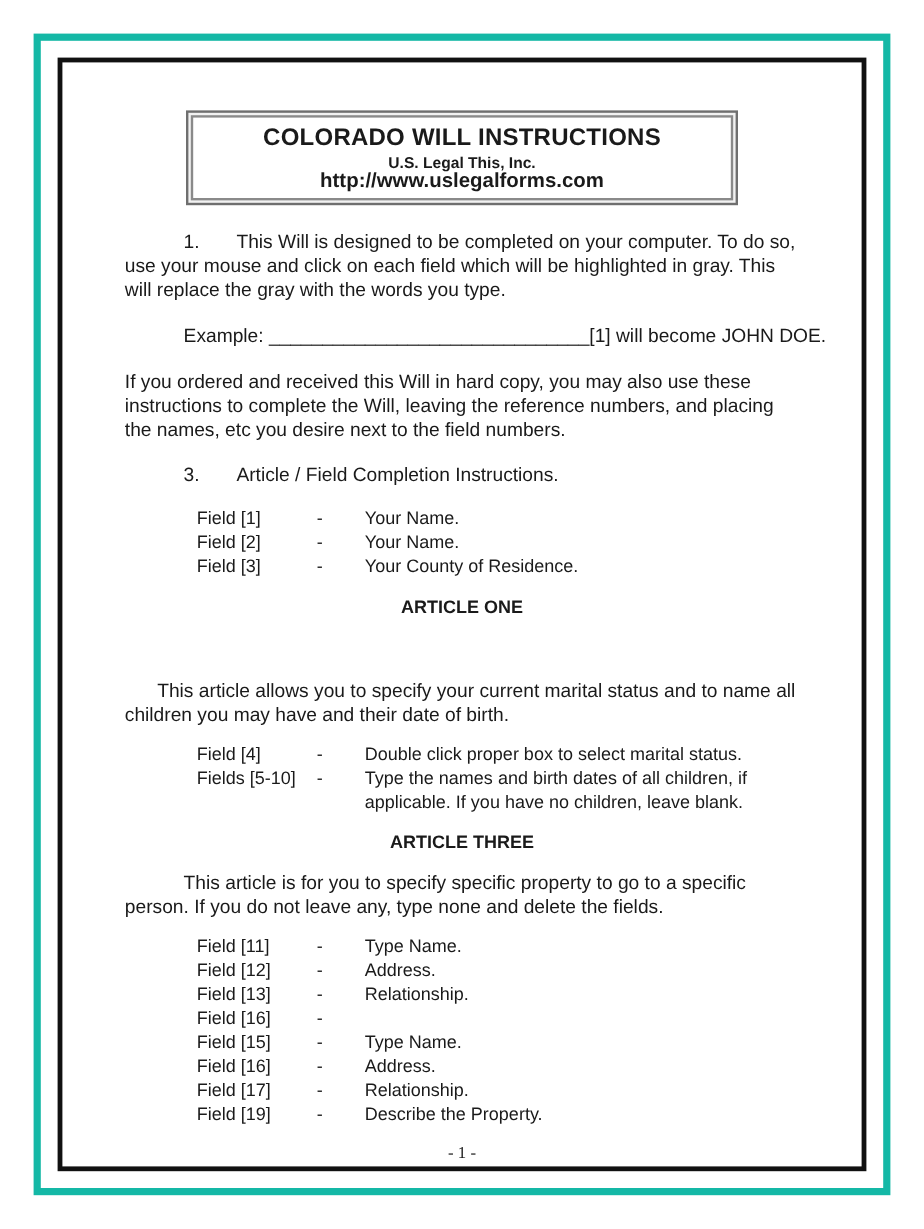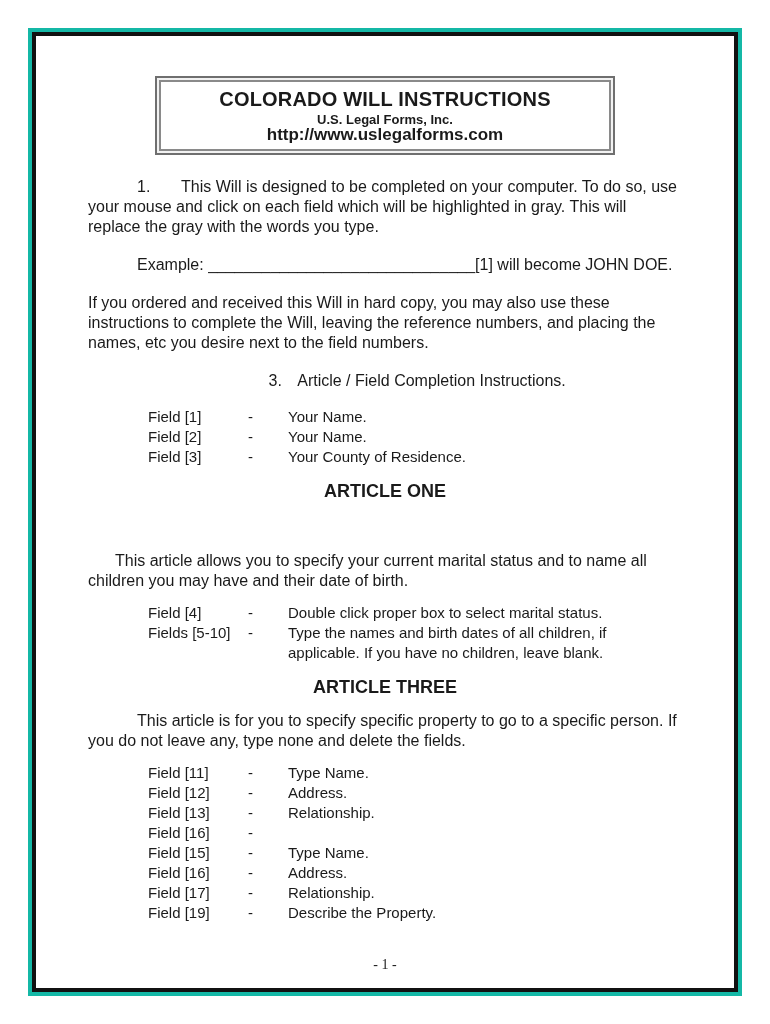--- a/index.html
+++ b/index.html
@@ -12,22 +12,22 @@
     width: 770px;
     height: 1024px;
     background: #ffffff;
     font-family: "Liberation Sans", sans-serif;
     color: #1a1a1a;
     overflow: hidden;
   }
   .frame-outer {
     position: absolute;
     top: 28px; left: 28px; right: 28px; bottom: 28px;
-    border: 4px solid #14b8a6;
-    padding: 0;
+    border: 6px solid #14b8a6;
+    padding: 14px;
     box-sizing: border-box;
   }
   .frame-inner {
     border: 4px solid #111111;
     box-sizing: border-box;
     height: 100%;
     padding: 40px 52px 14px 52px;
     display: flex;
     flex-direction: column;
     overflow: hidden;
@@ -72,35 +72,35 @@
   }
   .para.numbered { text-indent: 49px; }
   .pnum {
     display: inline-block;
     width: 44px;
     text-indent: 0;
   }
   .para.example { text-indent: 49px; margin-bottom: 18px; white-space: nowrap; }
   .para.indent-sm { text-indent: 27px; margin-bottom: 12px; margin-top: 36px; }
   .para.indent-lg { text-indent: 49px; margin-bottom: 12px; }
-  .para.tight { margin-bottom: 16px; text-align: center; }
+  .para.tight { margin-bottom: 16px; }
   
   .field-list { margin: 0 0 14px 60px; }
   .field-row {
     display: flex;
     font-size: 15px;
     line-height: 20px;
   }
   .f-label { width: 100px; flex: 0 0 100px; }
   .f-dash  { width: 40px;  flex: 0 0 40px; }
   .f-desc  { flex: 1 1 auto; }
   
   .article-heading {
     text-align: center;
-    font-size: 18px;
+    font-size: 15px;
     font-weight: bold;
     line-height: 20px;
     margin: 0 0 14px 0;
   }
   
   .page-footer {
     margin-top: auto;
     text-align: center;
     font-family: "Liberation Serif", serif;
     font-size: 14px;
@@ -111,21 +111,21 @@
 </head>
 <body>
 
 <div class="page">
   <div class="frame-outer">
     <div class="frame-inner">
 
       <div class="title-box">
         <div class="title-box-inner">
           <div class="doc-title">COLORADO WILL INSTRUCTIONS</div>
-          <div class="doc-company">U.S. Legal Forms, Inc.</div>
+          <div class="doc-company">U.S. Legal This, Inc.</div>
           <div class="doc-url">http://www.uslegalforms.com</div>
         </div>
       </div>
 
       <p class="para numbered"><span class="pnum">1.</span><span>This Will is designed to be completed on your computer.  To do so, use your mouse and click on each field which will be highlighted in gray.  This will replace the gray with the words you type.</span></p>
 
       <p class="para example">Example: ______________________________[1] will become JOHN DOE.</p>
 
       <p class="para">If you ordered and received this Will in hard copy, you may also use these instructions to complete the Will, leaving the reference numbers, and placing the names, etc you desire next to the field numbers.</p>
 

